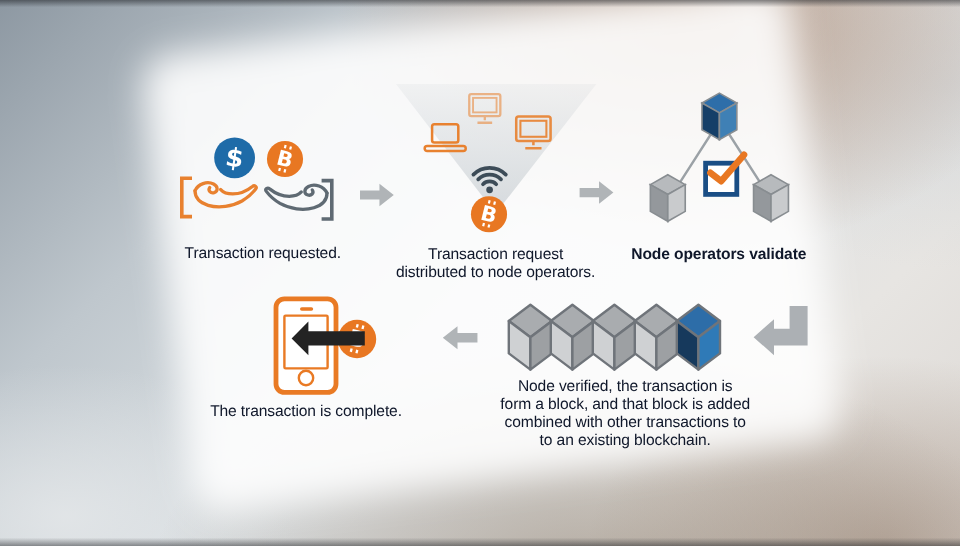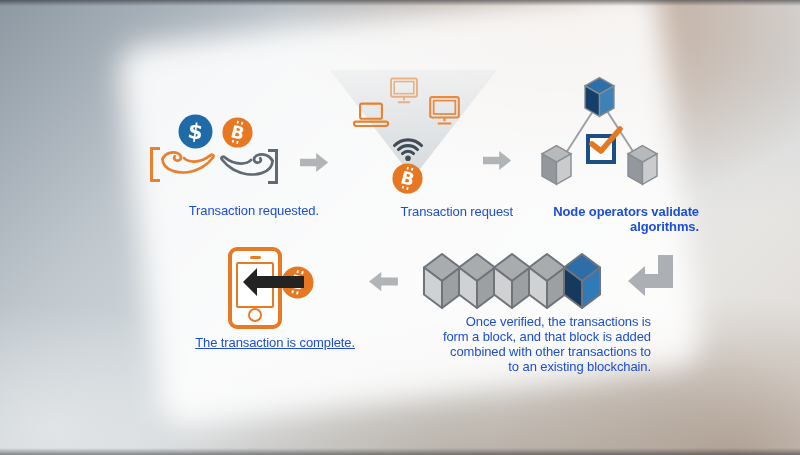--- a/index.html
+++ b/index.html
@@ -19,21 +19,21 @@
   }
   .white-card{
     left:138px;top:14px;width:544px;height:384px;
     background:rgba(255,255,255,0.88);
     transform:rotate(-7deg);
     filter:blur(14px);
     border-radius:26px;
   }
   .edge-top{left:0;top:0;width:800px;height:6px;background:linear-gradient(rgba(22,24,28,.5),rgba(22,24,28,0));}
   .edge-bottom{left:0;bottom:0;width:800px;height:7px;background:linear-gradient(rgba(22,24,28,0),rgba(22,24,28,.45));}
-  .caption{color:#1d4ed8;font-size:13px;line-height:15px;text-align:right;letter-spacing:-0.1px;}
+  .caption{color:#0f172a;font-size:13px;line-height:15px;text-align:center;letter-spacing:-0.1px;}
   svg{display:block;overflow:visible;}
   .checkbox{box-sizing:border-box;background:#ffffff;border:4px solid #1A4E85;}
   .phone{box-sizing:border-box;border:4px solid #E97A24;border-radius:9px;background:rgba(255,255,255,0.9);}
   .phone .speaker{position:absolute;left:50%;top:5px;width:11px;height:3px;margin-left:-5.5px;background:#E97A24;border-radius:2px;}
   .phone .screen{position:absolute;left:4px;right:4px;top:11px;bottom:17px;border:2px solid #E97A24;border-radius:2px;}
   .phone .home{position:absolute;left:50%;bottom:3px;width:10px;height:10px;margin-left:-7px;border:2.5px solid #E97A24;border-radius:50%;}
 </style>
 </head>
 <body>
 
@@ -129,20 +129,21 @@
     <svg class="abs" style="left:392px;top:163px;" width="31" height="31" viewBox="0 0 34 34">
       <circle cx="17" cy="17" r="16.5" fill="#E87722"></circle>
       <g transform="rotate(14 17 17)">
         <text x="17" y="23.5" font-size="19" font-weight="bold" text-anchor="middle" fill="#ffffff" font-family="'DejaVu Sans',sans-serif">B</text>
         <path d="M14.5,4.5 v3 M19.5,4.5 v3 M14.5,26 v3 M19.5,26 v3" stroke="#ffffff" stroke-width="2"></path>
       </g>
     </svg>
 
     <div class="abs caption" style="left:313px;top:204px;width:200px;">
       <div>Transaction request</div>
+      <div>distributed to node operators.</div>
     </div>
   </div>
 
   <svg class="abs" style="left:483px;top:150px;" width="29" height="21" viewBox="0 0 34 24">
     <polygon points="0,7.5 19,7.5 19,1 33,12 19,23 19,16.5 0,16.5" fill="#B0B4B7"></polygon>
   </svg>
 
   <div class="abs" style="left:0;top:0;">
 
     <svg class="abs" style="left:540px;top:90px;" width="120" height="90" viewBox="0 0 120 90">
@@ -167,21 +168,20 @@
       <polygon points="31,9.5 16,18 16,41 31,32.5" fill="#C9CBCD" stroke="#888D91" stroke-width="1.4"></polygon>
     </svg>
 
     <div class="abs checkbox" style="left:586px;top:134px;width:30px;height:30px;"></div>
     <svg class="abs" style="left:588px;top:126px;" width="36" height="32" viewBox="0 0 36 32">
       <path d="M4,18 L13,25 L32,3" fill="none" stroke="#E87722" stroke-width="5.5" stroke-linecap="round" stroke-linejoin="round"></path>
     </svg>
 
     <div class="abs caption" style="left:499px;top:204px;width:200px;font-weight:bold;">
       <div>Node operators validate</div>
-      <div>algorithms.</div>
     </div>
   </div>
 
   <svg class="abs" style="left:628px;top:255px;" width="46" height="43" viewBox="0 0 46 43">
     <polygon points="0,26 17,11 17,19 30,19 30,0 45,0 45,33 17,33 17,41" fill="#ACB0B4"></polygon>
   </svg>
 
   <div class="abs" style="left:0;top:0;">
 
     <div class="abs" style="left:423px;top:253px;width:180px;height:56px;">
@@ -206,21 +206,21 @@
         <polygon points="37,14.5 19,28 19,55 37,41.5" fill="#9DA0A3" stroke="#6F747A" stroke-width="2" stroke-linejoin="round"></polygon>
       </svg>
       <svg class="abs" style="left:140px;top:0;" width="38" height="56" viewBox="0 0 38 56">
         <polygon points="19,1 37,14.5 19,28 1,14.5" fill="#2D6DA8" stroke="#6F747A" stroke-width="2" stroke-linejoin="round"></polygon>
         <polygon points="1,14.5 19,28 19,55 1,41.5" fill="#16395C" stroke="#6F747A" stroke-width="2" stroke-linejoin="round"></polygon>
         <polygon points="37,14.5 19,28 19,55 37,41.5" fill="#2F7AB7" stroke="#6F747A" stroke-width="2" stroke-linejoin="round"></polygon>
       </svg>
     </div>
 
     <div class="abs caption" style="left:391px;top:314px;width:260px;">
-      <div>Once verified, the transactions is</div>
+      <div>Node verified, the transaction is</div>
       <div>form a block, and that block is added</div>
       <div>combined with other transactions to</div>
       <div>to an existing blockchain.</div>
     </div>
   </div>
 
   <svg class="abs" style="left:368px;top:271px;" width="30" height="21" viewBox="0 0 34 24">
     <polygon points="34,7.5 15,7.5 15,1 1,12 15,23 15,16.5 34,16.5" fill="#B0B4B7"></polygon>
   </svg>
 
@@ -237,18 +237,18 @@
       <g transform="rotate(14 17 17)">
         <text x="17" y="23.5" font-size="19" font-weight="bold" text-anchor="middle" fill="#ffffff" font-family="'DejaVu Sans',sans-serif">B</text>
         <path d="M14.5,4.5 v3 M19.5,4.5 v3 M14.5,26 v3 M19.5,26 v3" stroke="#ffffff" stroke-width="2"></path>
       </g>
     </svg>
 
     <svg class="abs" style="left:243px;top:267px;" width="62" height="30" viewBox="0 0 62 30">
       <polygon points="0,15 14,1 14,9 61,9 61,21 14,21 14,29" fill="#232323"></polygon>
     </svg>
 
-    <div class="abs caption" style="left:155px;top:335px;width:200px;text-decoration:underline;">
+    <div class="abs caption" style="left:155px;top:335px;width:200px;">
       <div>The transaction is complete.</div>
     </div>
   </div>
 
 </div>
 
 </body></html>

